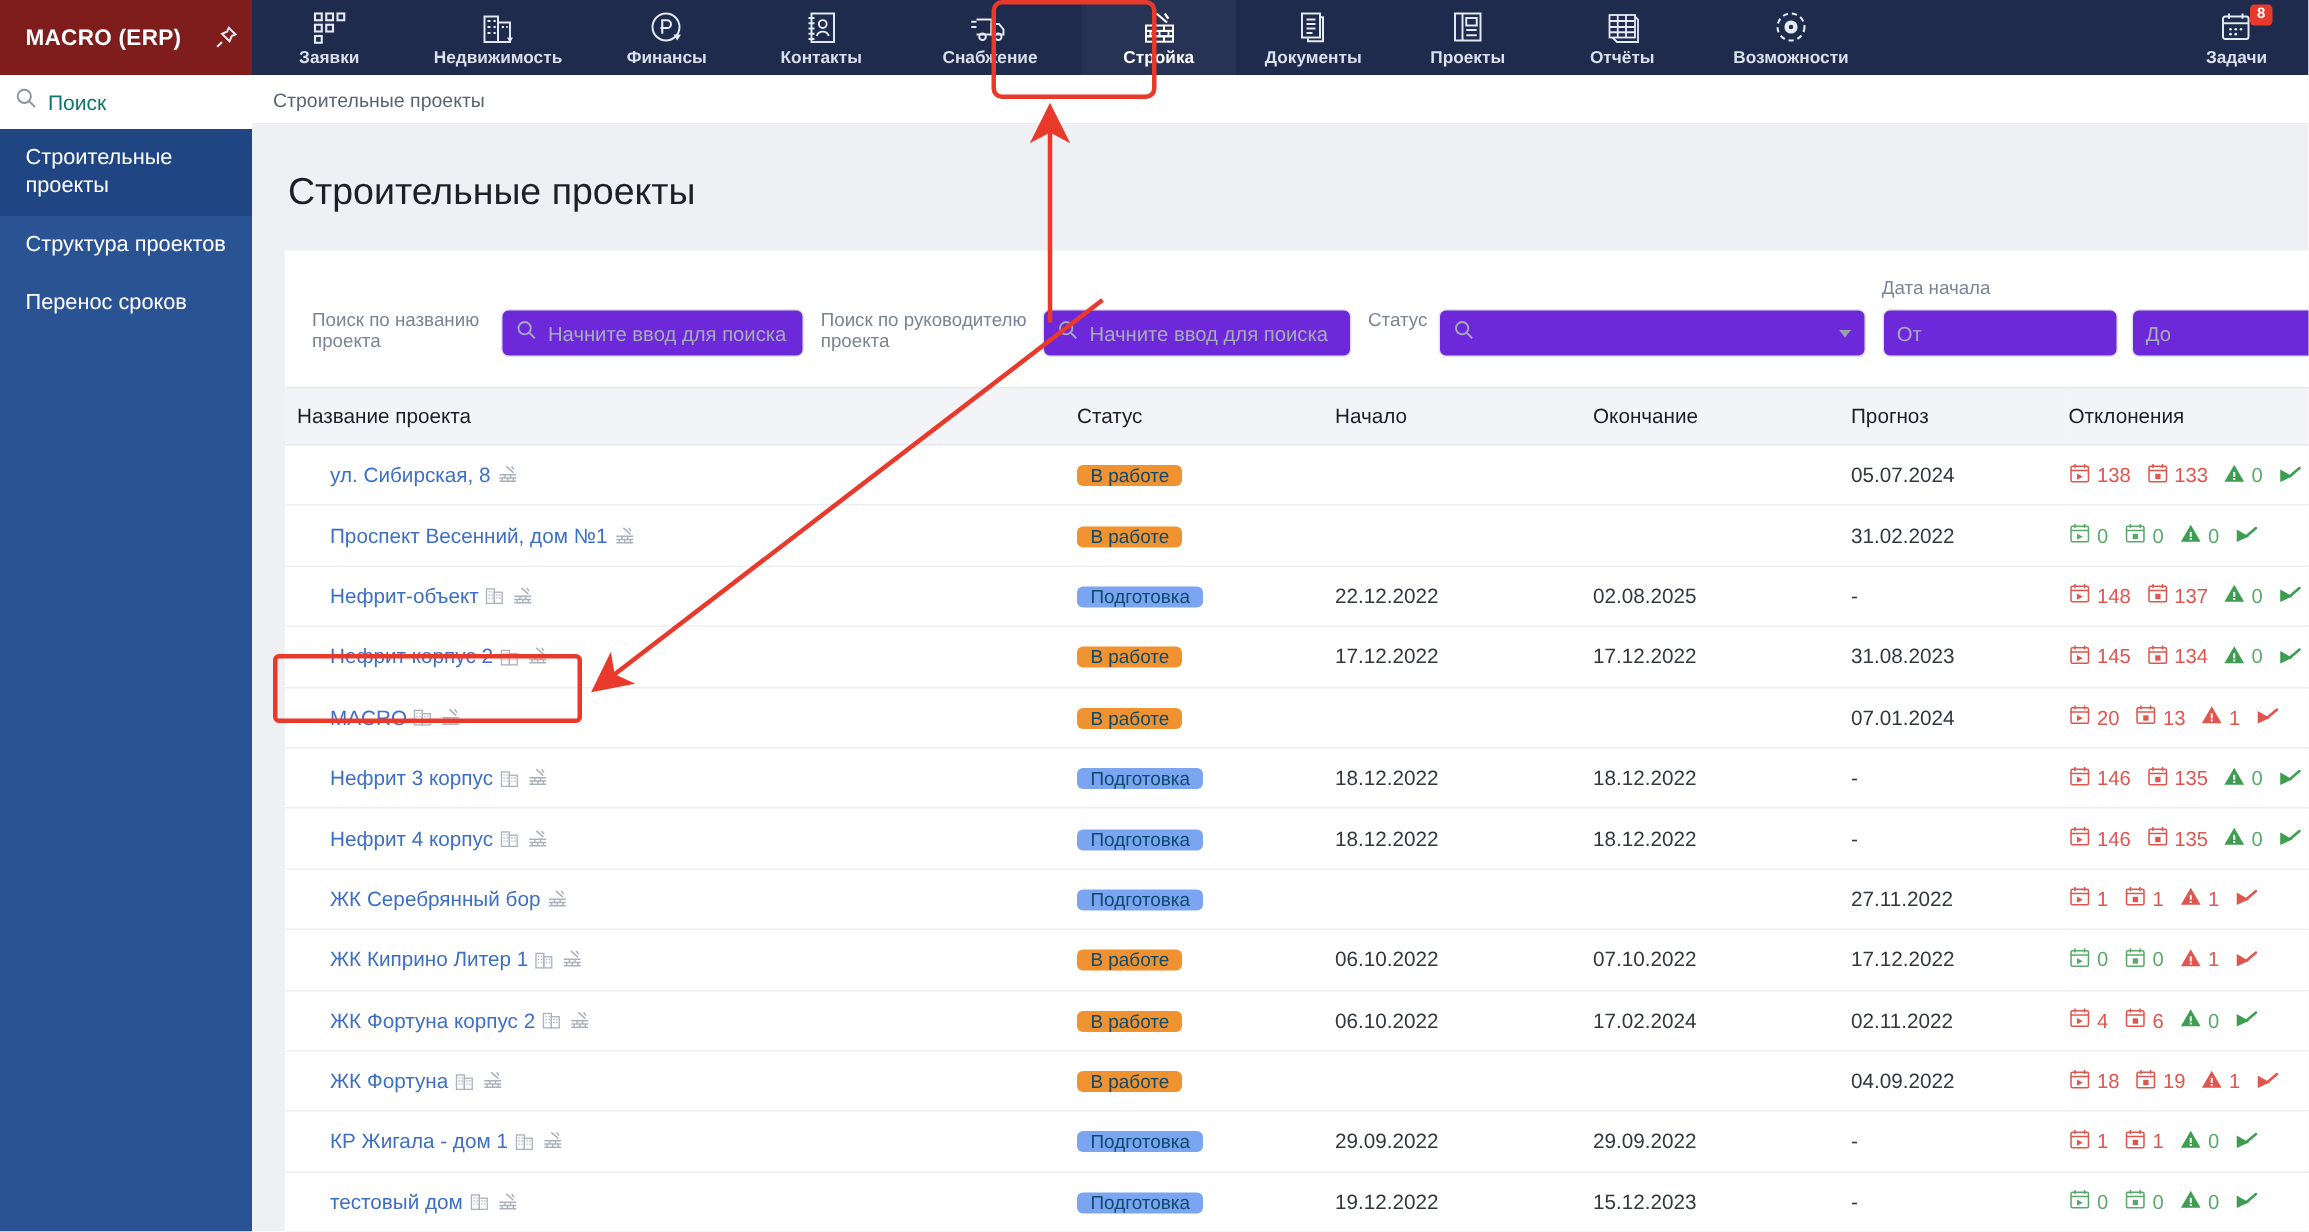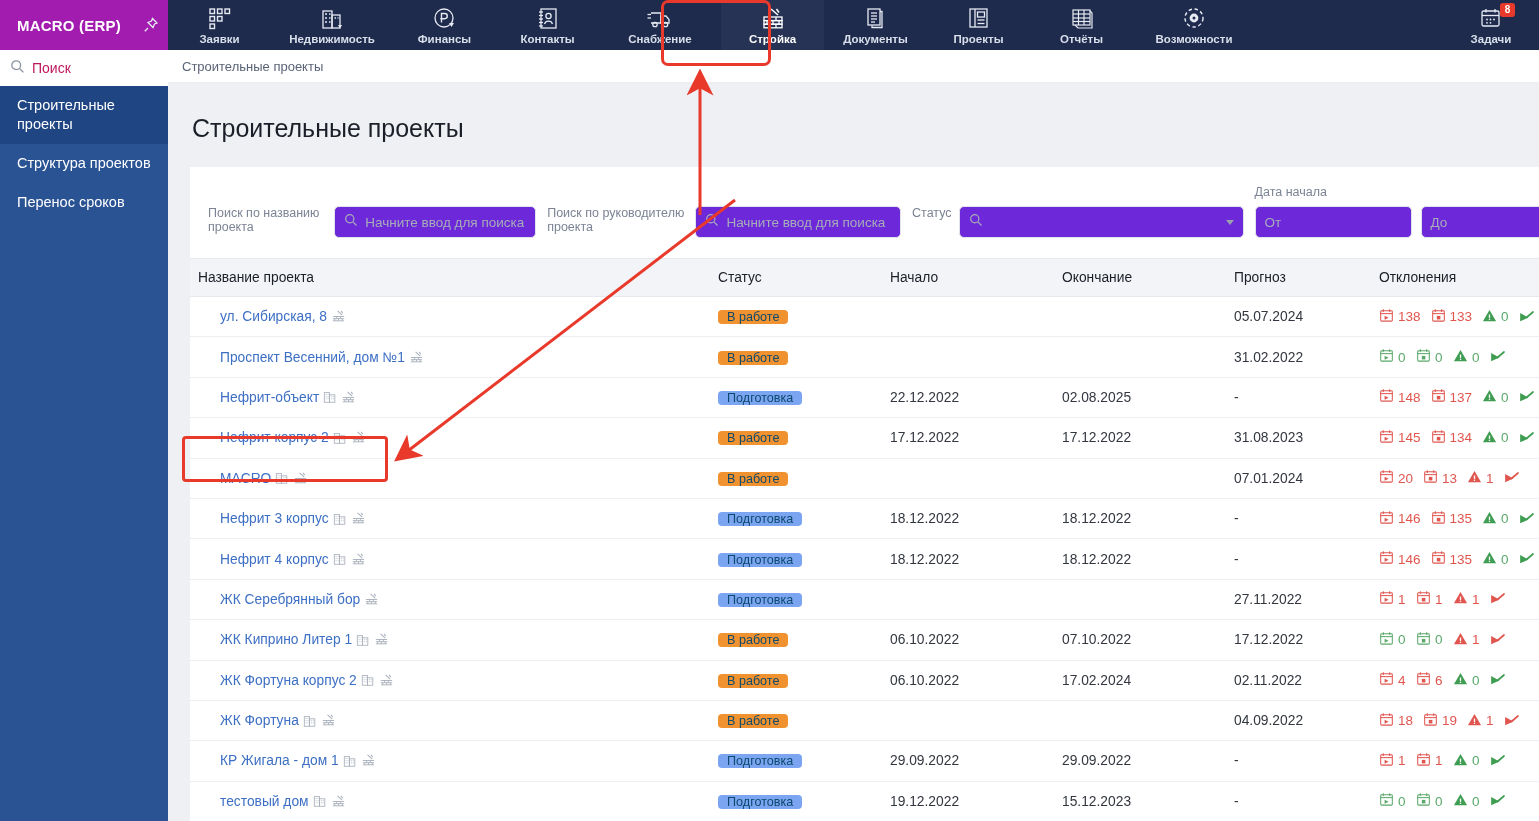--- a/index.html
+++ b/index.html
@@ -14,21 +14,21 @@
   
   .topnav {
     position: absolute; top: 0; left: 0;
     width: 1539px; height: 50px;
     background: #1f2b4d;
     display: flex; align-items: stretch;
     z-index: 5;
   }
   .brand {
     width: 168px; height: 50px;
-    background: #a21caf;
+    background: #7f1d1d;
     display: flex; align-items: center;
     padding-left: 17px;
     flex: 0 0 168px;
   }
   .brand-title {
     color: #ffffff; font-size: 15px; font-weight: bold;
     letter-spacing: .2px;
   }
   .pin-icon {
     margin-left: 22px; color: #e6eaf2;
@@ -63,21 +63,21 @@
   .sidebar {
     position: absolute; top: 50px; left: 0;
     width: 168px; height: 771px;
     background: #2a5394;
   }
   .side-search {
     height: 36px; background: #ffffff;
     display: flex; align-items: center;
     padding: 0 10px; gap: 7px;
   }
-  .side-search .ph { color: #be185d; font-size: 14px; }
+  .side-search .ph { color: #0f766e; font-size: 14px; }
   .side-item {
     padding: 10px 14px 10px 17px;
     color: #ffffff; font-size: 14.5px; line-height: 19px;
     cursor: pointer;
   }
   .side-item.active { background: #1f4683; }
 
   
   .content {
     position: absolute; top: 50px; left: 168px;

